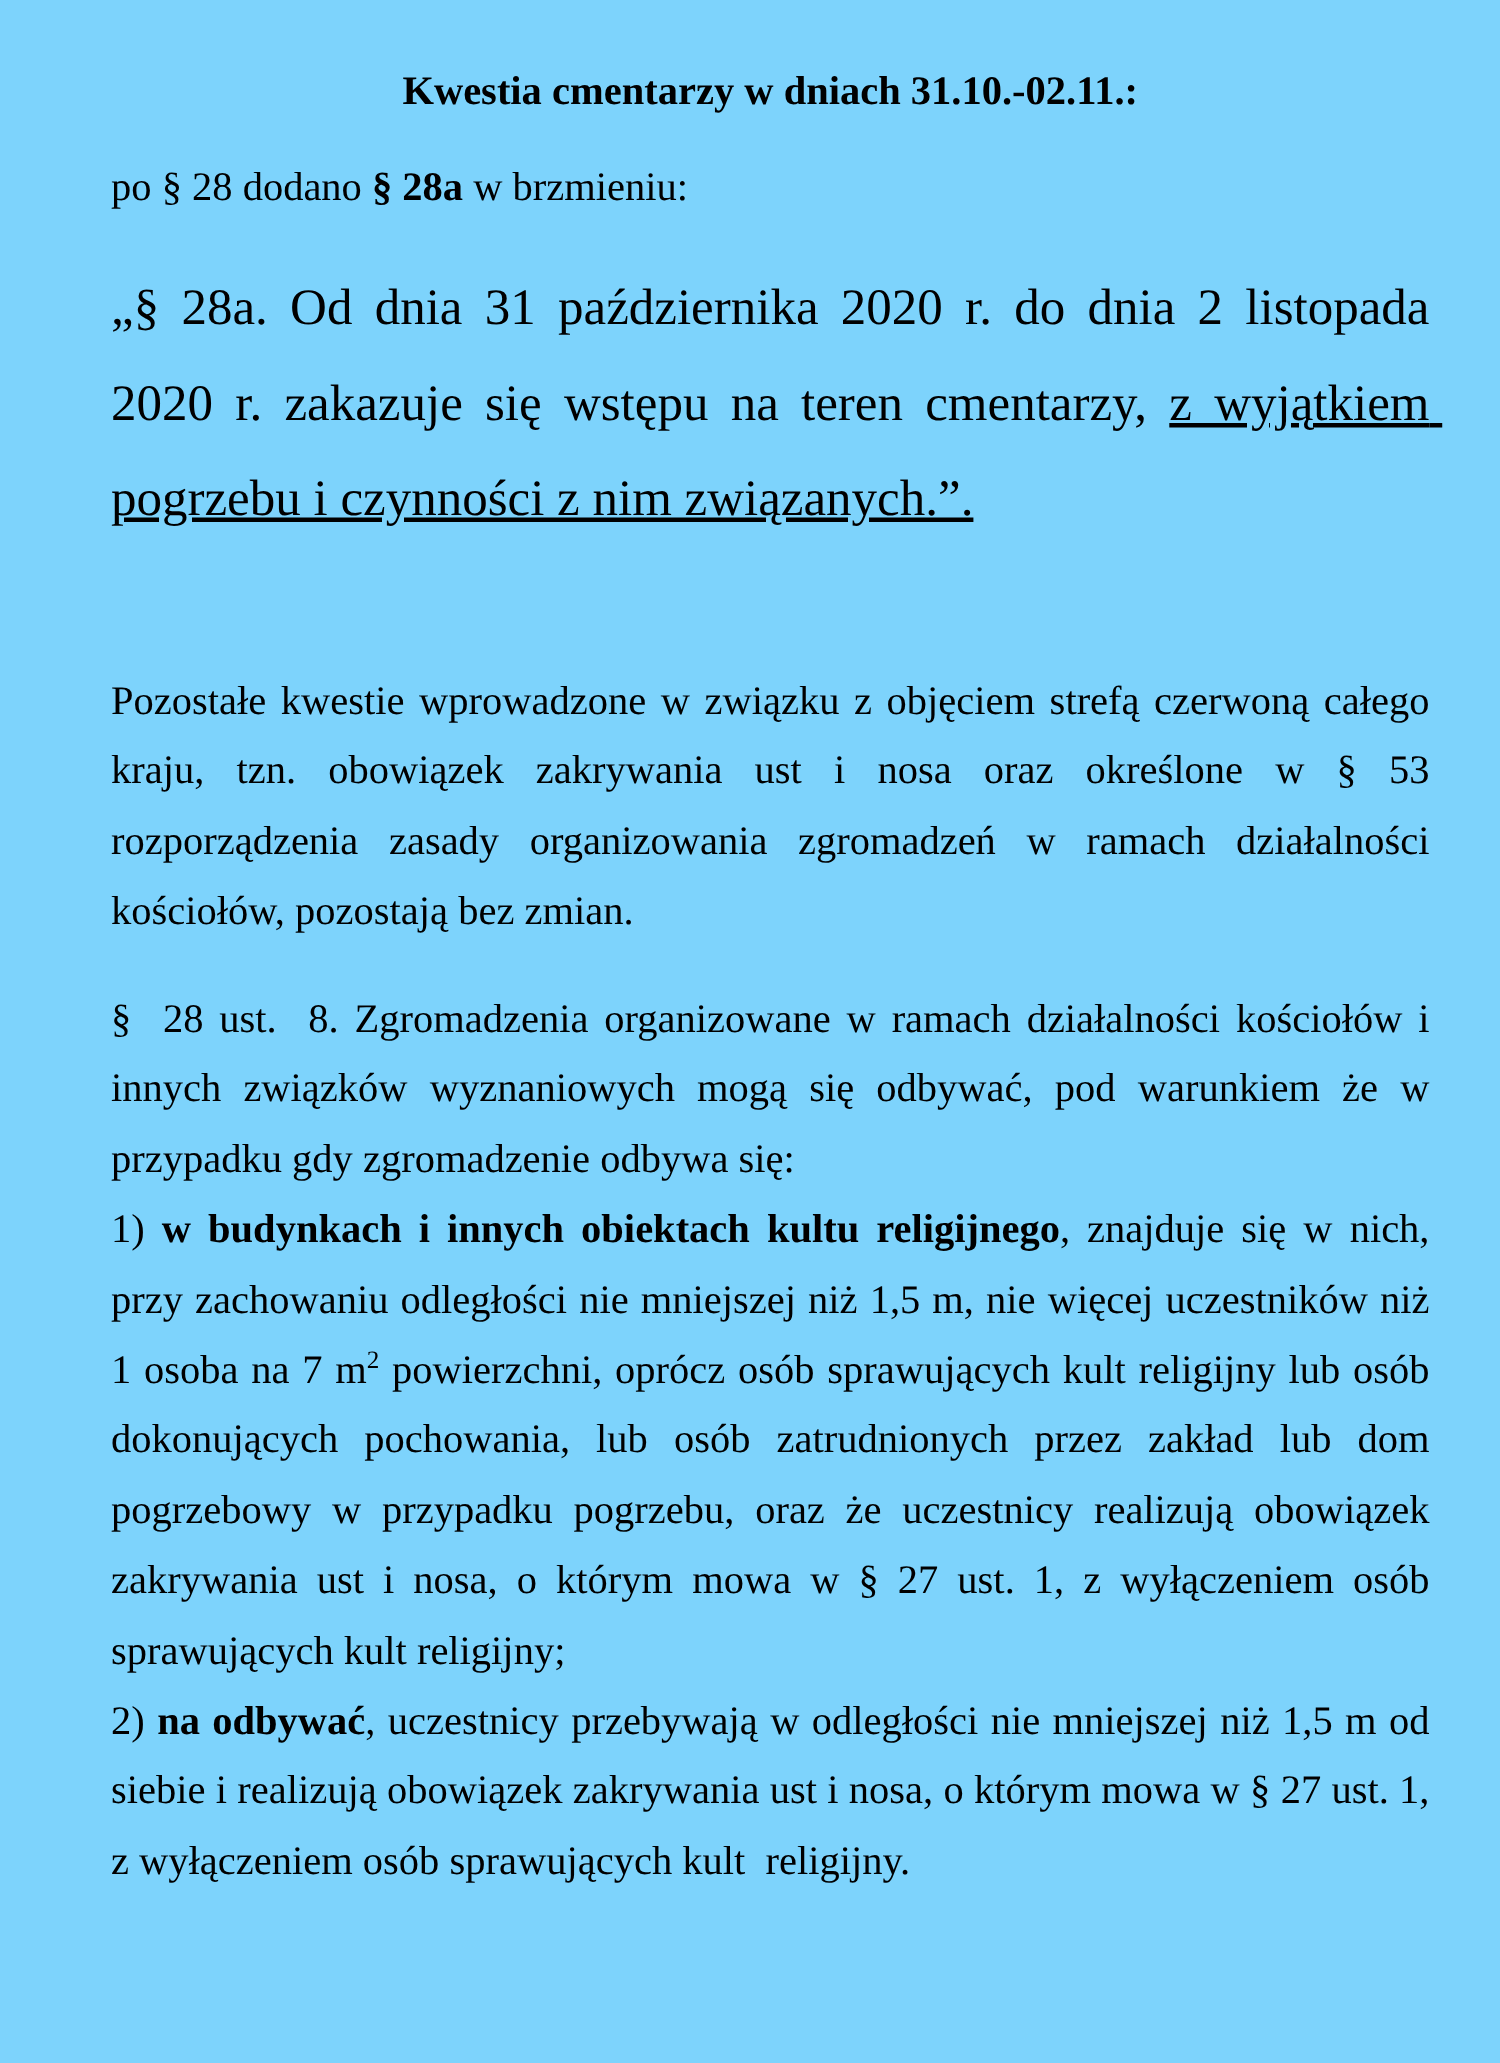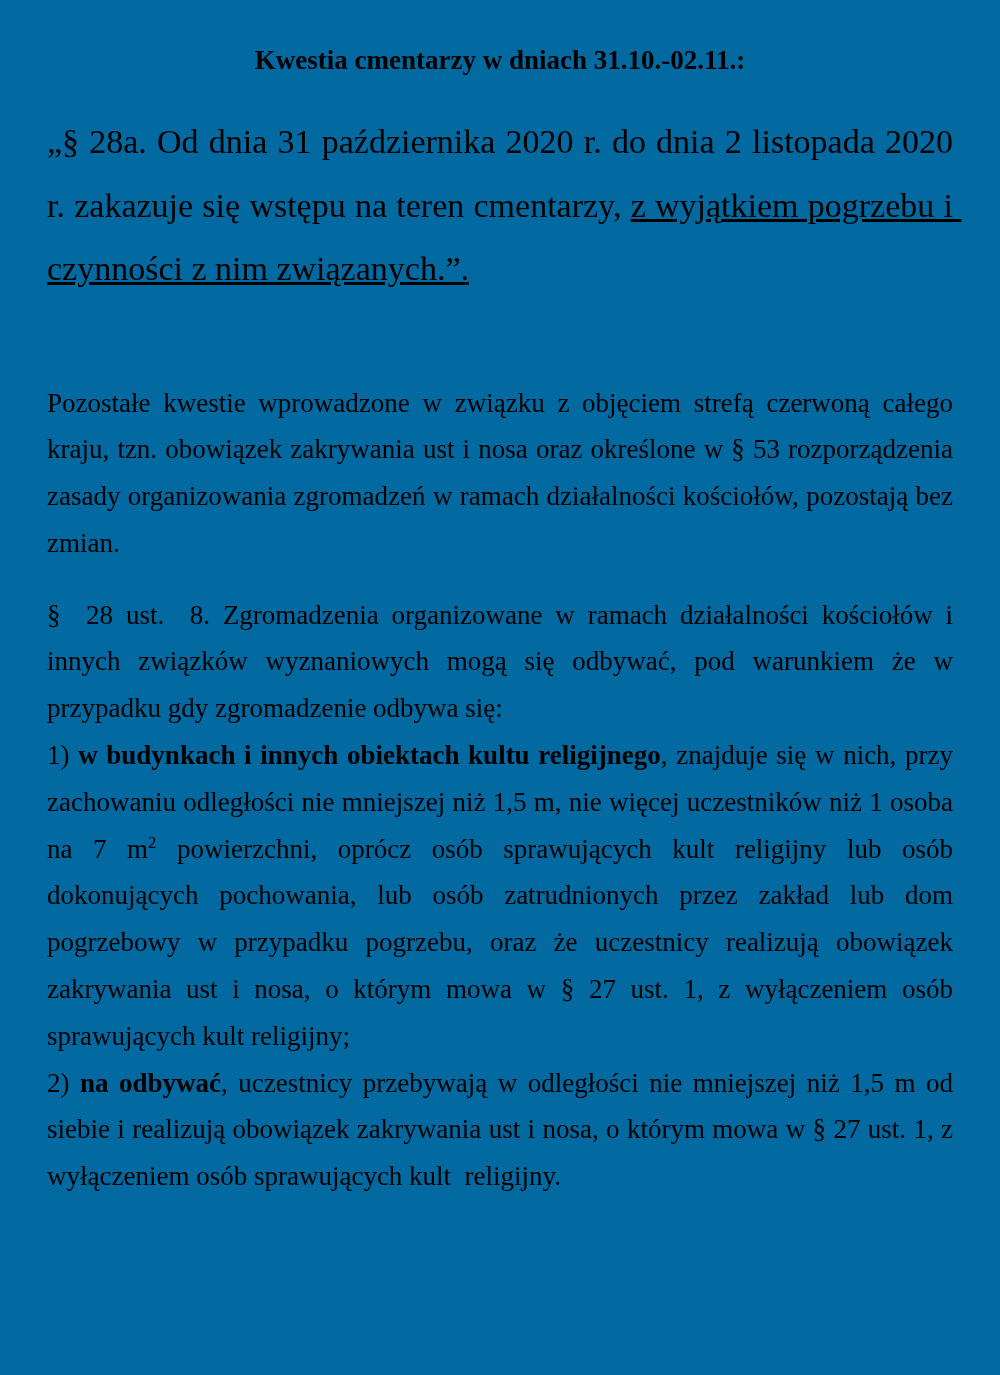--- a/index.html
+++ b/index.html
@@ -5,22 +5,22 @@
   html, body {
     margin: 0;
     padding: 0;
     background: #ffffff;
   }
   .page {
     position: relative;
     width: 1000px;
     height: 1375px;
     box-sizing: border-box;
-    padding: 45px 47px 0 47px;
-    background: #0369a1;
+    padding: 45px 47px 0 74px;
+    background: #7dd3fc;
     color: #000000;
     font-family: "Liberation Serif", "DejaVu Serif", serif;
     overflow: hidden;
   }
   p {
     margin: 0;
     white-space: pre-wrap;
   }
   .doc-title {
     font-size: 27px;
@@ -58,20 +58,21 @@
     line-height: 0;
   }
 </style>
 </head>
 <body>
 
 <div class="page">
 
   <p class="doc-title">Kwestia cmentarzy w dniach 31.10.-02.11.:</p>
 
+  <p class="p-intro"><span>po § 28 dodano </span><span class="bold">§ 28a</span><span> w brzmieniu:</span></p>
 
   <p class="p-quote"><span>„§ 28a. Od dnia 31 października 2020 r. do dnia 2 listopada 2020 r. zakazuje się wstępu na teren cmentarzy, </span><span class="underlined">z wyjątkiem pogrzebu i czynności z nim związanych.”.</span></p>
 
   <p class="p-body p-remaining">Pozostałe kwestie wprowadzone w związku z objęciem strefą czerwoną całego kraju, tzn. obowiązek zakrywania ust i nosa oraz określone w § 53 rozporządzenia zasady organizowania zgromadzeń w ramach działalności kościołów, pozostają bez zmian.</p>
 
   <p class="p-body p-28-8">§  28 ust.  8. Zgromadzenia organizowane w ramach działalności kościołów i innych związków wyznaniowych mogą się odbywać, pod warunkiem że w przypadku gdy zgromadzenie odbywa się:</p>
 
   <p class="p-body p-item1"><span>1) </span><span class="bold">w budynkach i innych obiektach kultu religijnego</span><span>, znajduje się w nich, przy zachowaniu odległości nie mniejszej niż 1,5 m, nie więcej uczestników niż 1 osoba na 7 m</span><sup class="sq">2</sup><span> powierzchni, oprócz osób sprawujących kult religijny lub osób dokonujących pochowania, lub osób zatrudnionych przez zakład lub dom pogrzebowy w przypadku pogrzebu, oraz że uczestnicy realizują obowiązek zakrywania ust i nosa, o którym mowa w § 27 ust. 1, z wyłączeniem osób sprawujących kult religijny;</span></p>
 
   <p class="p-body p-item2"><span>2) </span><span class="bold">na odbywać</span><span>, uczestnicy przebywają w odległości nie mniejszej niż 1,5 m od siebie i realizują obowiązek zakrywania ust i nosa, o którym mowa w § 27 ust. 1, z wyłączeniem osób sprawujących kult  religijny.</span></p>

